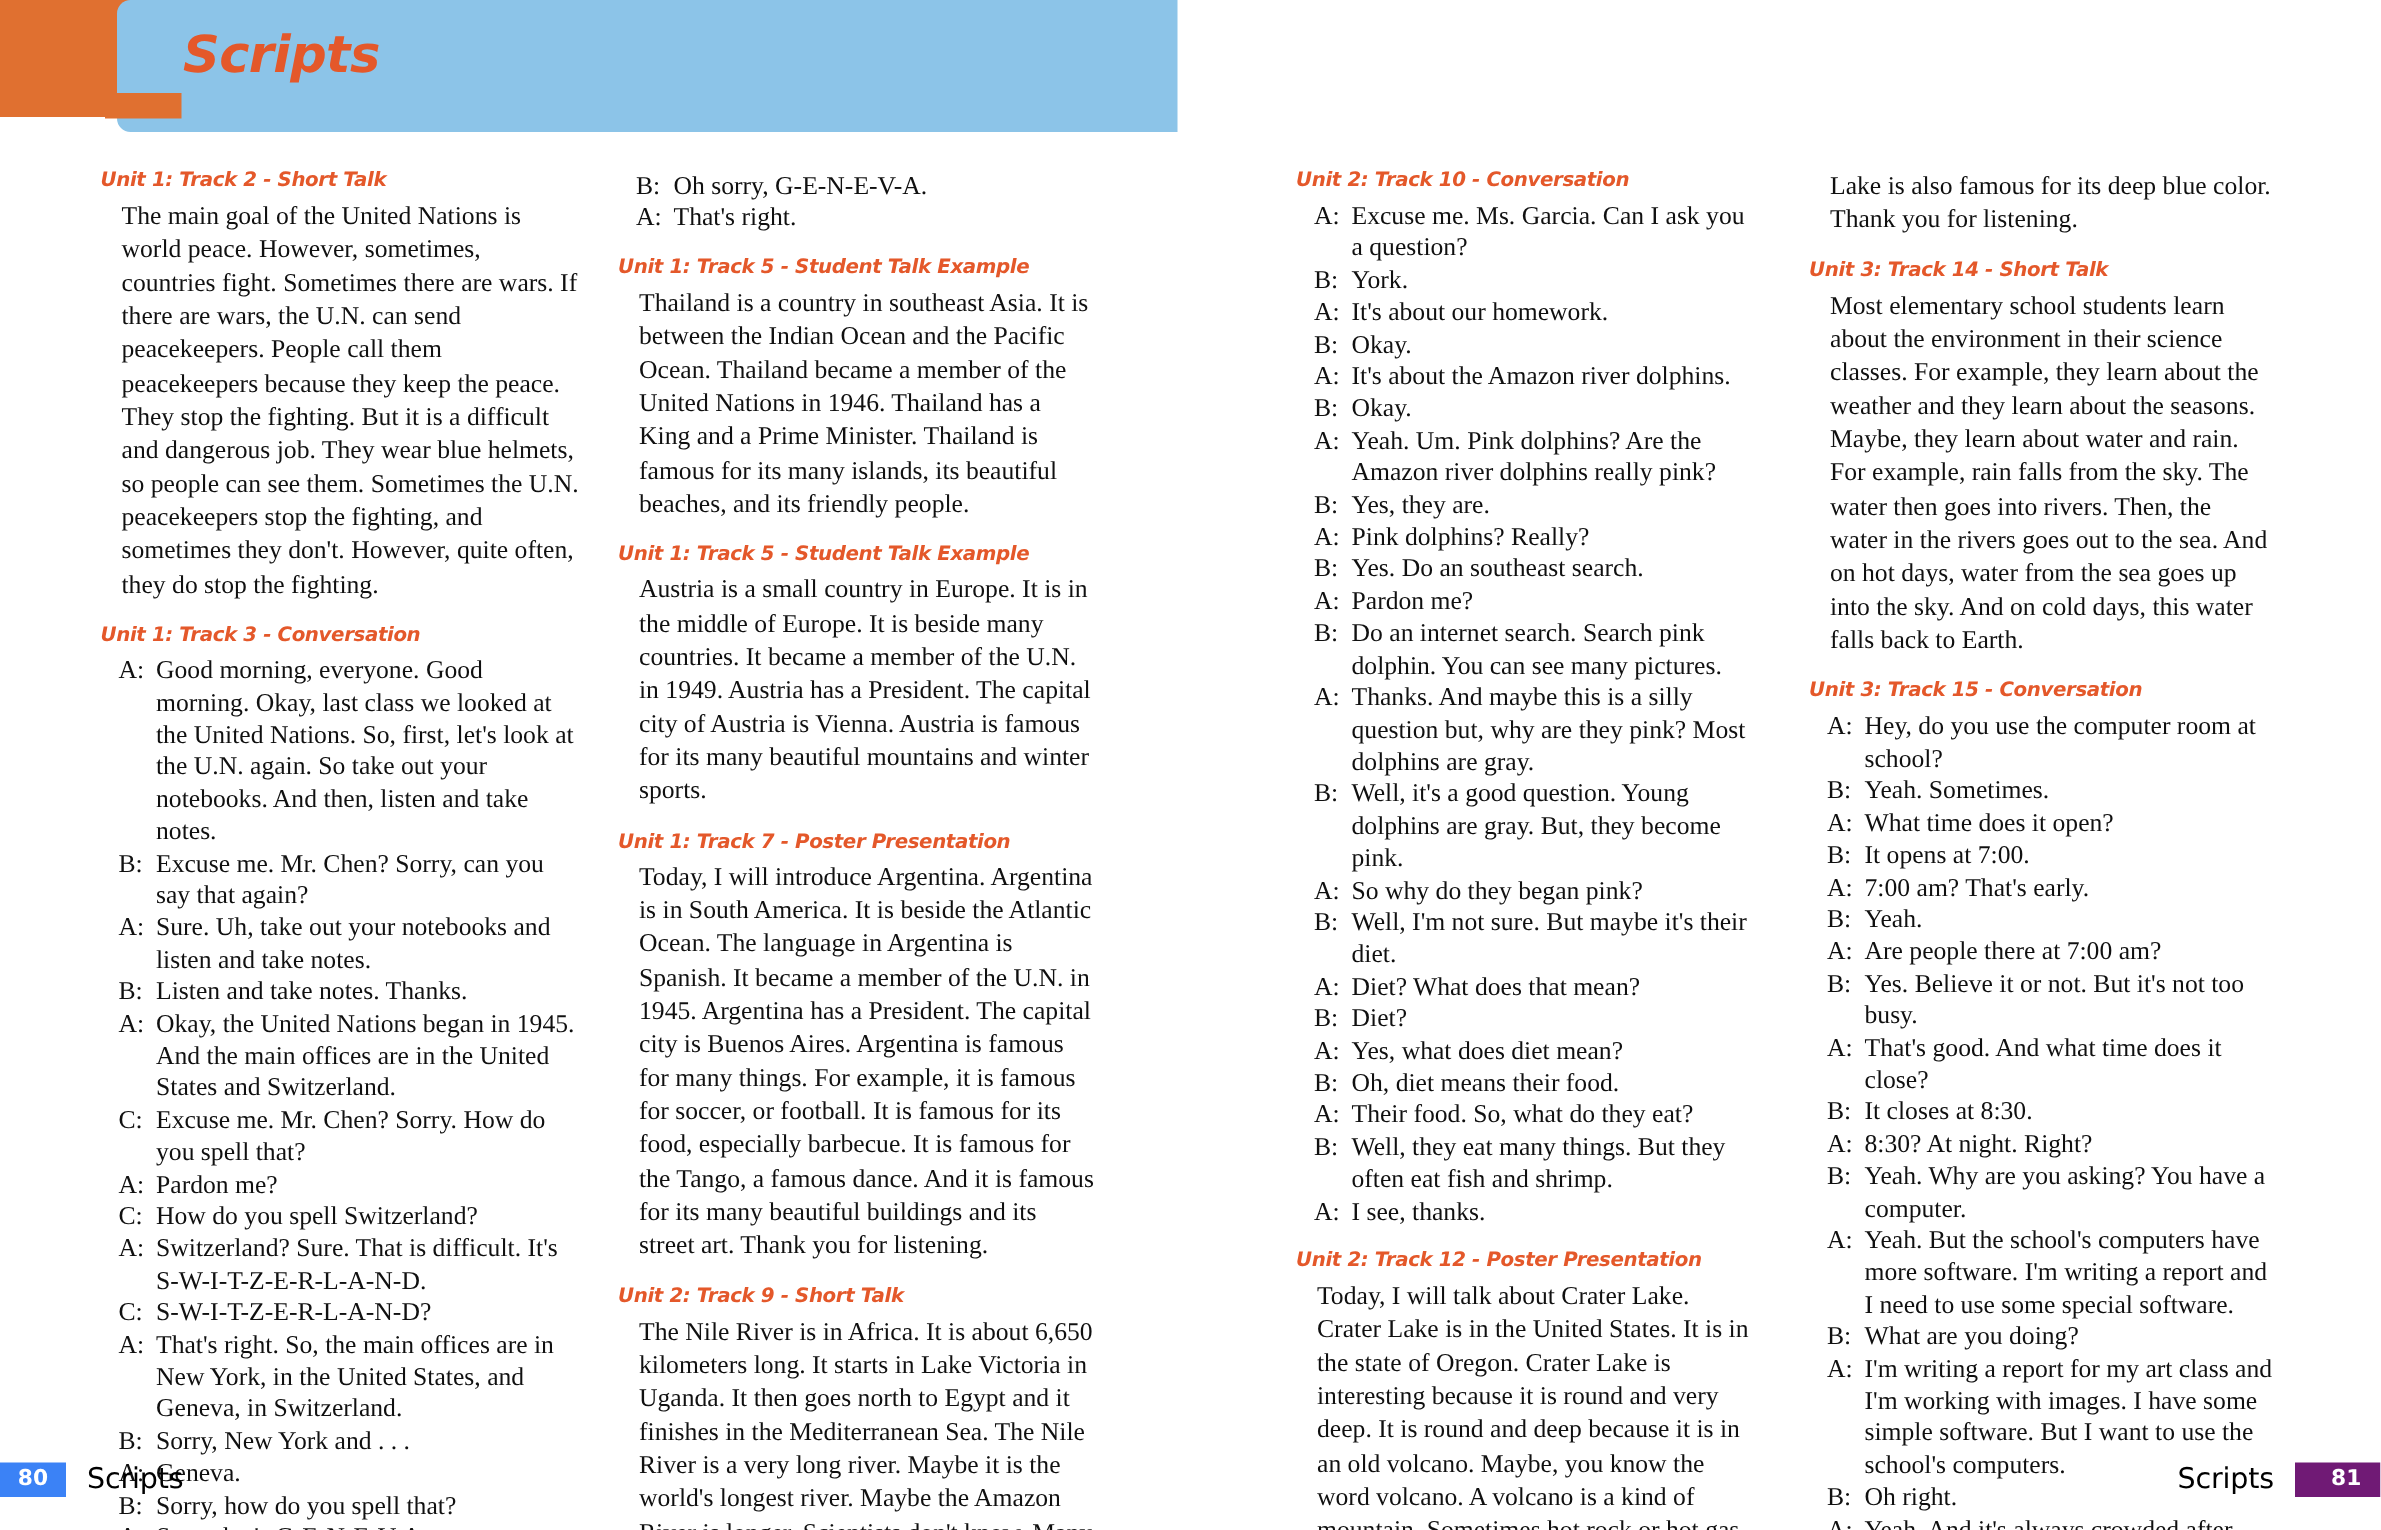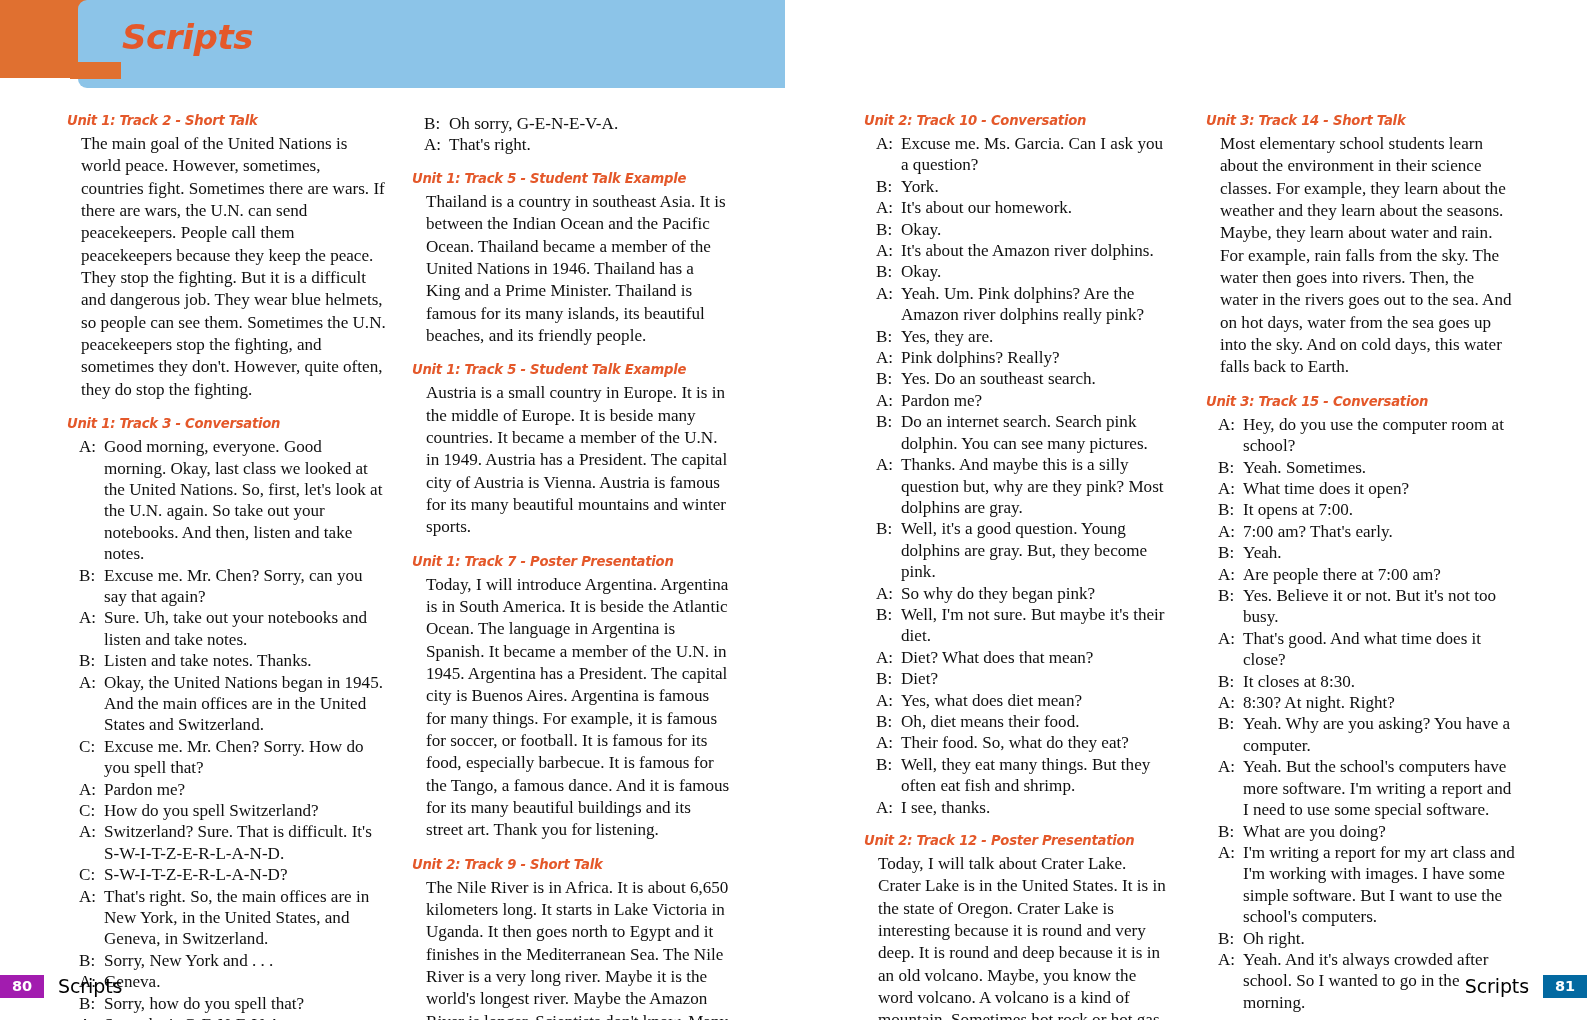--- a/index.html
+++ b/index.html
@@ -104,21 +104,21 @@
   .utt { flex: 1 1 auto; }
 
   
   #footer-left {
     position: absolute;
     left: 0; bottom: 22px;
     display: flex;
     align-items: center;
   }
   #footer-left .pagebox {
-    background: #a21caf;
+    background: #3b82f6;
     color: #ffffff;
     font-family: "DejaVu Sans", "Liberation Sans", sans-serif;
     font-size: 14.5px;
     font-weight: bold;
     padding: 4px 11px 5px 11px;
     line-height: 1;
     min-width: 22px;
     text-align: center;
   }
   #footer-left .flabel {
@@ -136,29 +136,28 @@
     align-items: center;
   }
   #footer-right .flabel {
     font-family: "DejaVu Sans", "Liberation Sans", sans-serif;
     font-size: 19px;
     color: #000000;
     margin-right: 14px;
     letter-spacing: -0.1px;
   }
   #footer-right .pagebox {
-    background: #0369a1;
+    background: #701a75;
     color: #ffffff;
     font-family: "DejaVu Sans", "Liberation Sans", sans-serif;
     font-size: 14.5px;
     font-weight: bold;
-    padding: 4px 11px 5px 11px;
+    padding: 4px 11px 5px 24px;
     line-height: 1;
     min-width: 22px;
-    text-align: center;
   }
 </style>
 </head>
 <body>
 
 <div id="banner-area">
   <div id="banner-orange-block"></div>
   <div id="banner-blue"></div>
   <div id="banner-orange-tab"></div>
   <div id="banner-title">Scripts</div>
@@ -371,20 +370,23 @@
         </div>
       </div>
     </div>
     <div class="block">
       <div class="heading">Unit 2: Track 12 - Poster Presentation</div>
       <p class="para">Today, I will talk about Crater Lake. Crater Lake is in the United States. It is in the state of Oregon. Crater Lake is interesting because it is round and very deep. It is round and deep because it is in an old volcano. Maybe, you know the word volcano. A volcano is a kind of mountain. Sometimes hot rock or hot gas comes out from a volcano. Crater Lake is the deepest lake in the United States. It is 594 meters deep. Crater</p>
     </div>
   </div>
 <div class="column" id="col-4">
     <div class="block">
+      <p class="para">Lake is also famous for its deep blue color. Thank you for listening.</p>
+    </div>
+    <div class="block">
       <div class="heading">Unit 3: Track 14 - Short Talk</div>
       <p class="para">Most elementary school students learn about the environment in their science classes. For example, they learn about the weather and they learn about the seasons. Maybe, they learn about water and rain. For example, rain falls from the sky. The water then goes into rivers. Then, the water in the rivers goes out to the sea. And on hot days, water from the sea goes up into the sky. And on cold days, this water falls back to Earth.</p>
     </div>
     <div class="block">
       <div class="heading">Unit 3: Track 15 - Conversation</div>
       <div class="dialogue">
         <div class="dline">
           <span class="spk">A:</span>
           <span class="utt">Hey, do you use the computer room at school?</span>
         </div>

